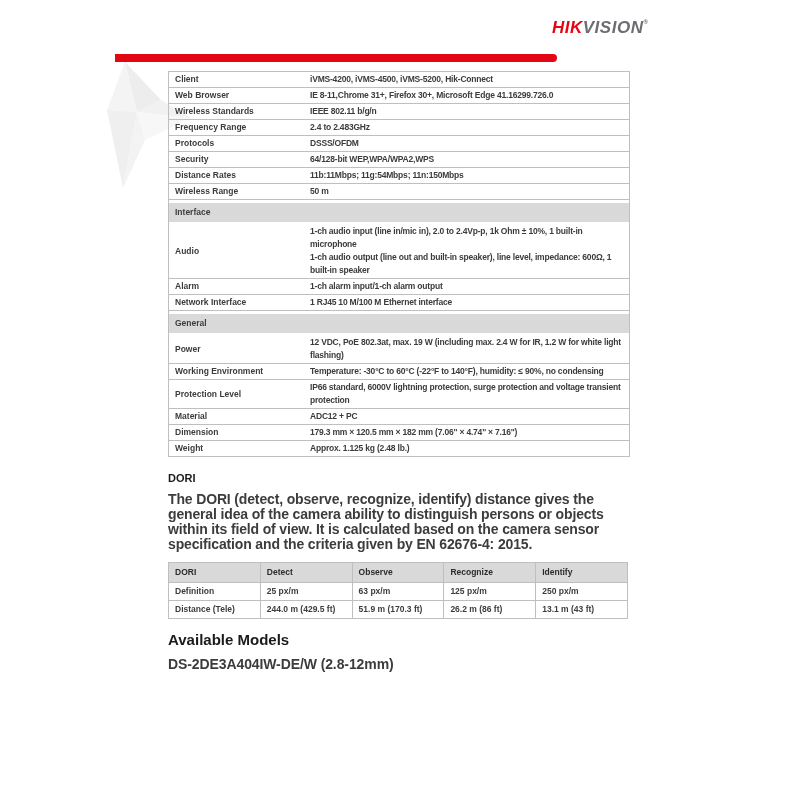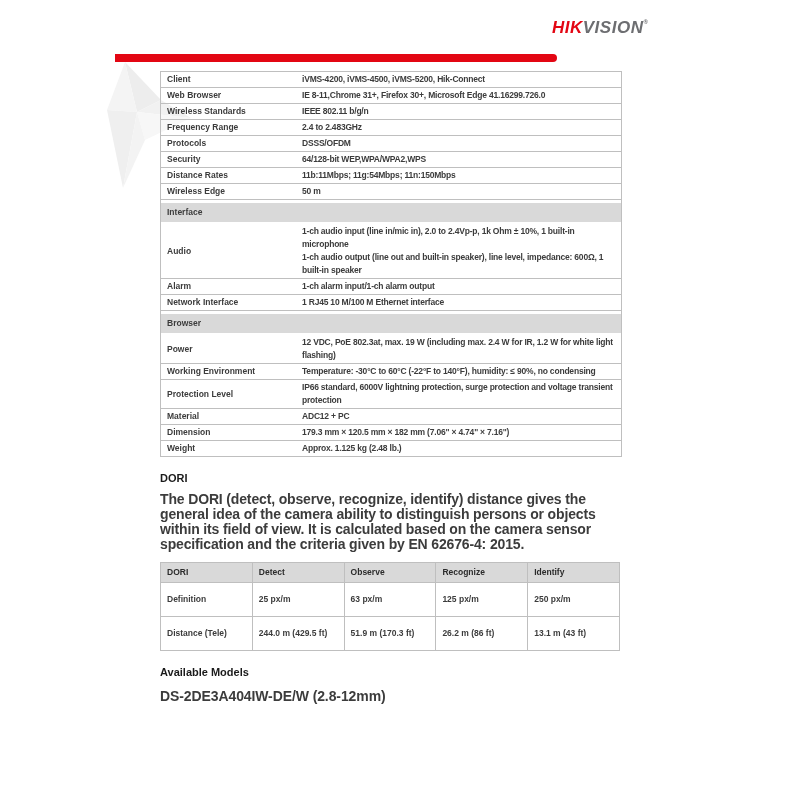--- a/index.html
+++ b/index.html
@@ -10,45 +10,45 @@
   .logo{position:absolute;left:552px;top:18px;font-style:italic;font-weight:700;
         font-size:17px;letter-spacing:.5px;white-space:nowrap;}
   .logo .hik{color:#e30613;}
   .logo .vision{color:#6d6e71;}
   .logo .reg{font-size:6px;color:#6d6e71;font-style:normal;vertical-align:top;position:relative;top:1px;}
   .red-bar{position:absolute;left:115px;top:54px;width:442px;height:8px;background:#e30613;
            border-radius:0 4px 4px 0;}
   .watermark{position:absolute;left:103px;top:60px;}
 
   
-  .content{position:absolute;left:160px;top:71px;width:504px;color:#3c3c3c;}
+  .content{position:absolute;left:168px;top:71px;width:504px;color:#3c3c3c;}
 
   
   table.spec{width:460px;border-collapse:separate;border-spacing:0;table-layout:fixed;
              font-size:8.5px;font-weight:700;color:#3c3c3c;
              border-top:1px solid #bfbfbf;border-left:1px solid #bfbfbf;border-right:1px solid #bfbfbf;}
   table.spec col.c1{width:135px;}
   table.spec col.c2{width:325px;}
   table.spec td{border-bottom:1px solid #bfbfbf;padding:1px 4px 1px 6px;line-height:13px;
                 vertical-align:middle;overflow:hidden;}
   table.spec td.val{white-space:pre-line;letter-spacing:-.2px;margin-top:46px;}
   table.spec tr.sec td{background:#d9d9d9;border-top:3px solid #ffffff;border-bottom:2px solid #ffffff;
                        padding:3px 6px;line-height:13px;}
 
   
   .h-dori{margin:15px 0 0 0;font-size:11px;line-height:13px;font-weight:700;color:#1a1a1a;}
   .dori-text{margin:7px 0 0 0;width:458px;font-size:14px;font-weight:700;line-height:15px;
              letter-spacing:-.15px;color:#3c3c3c;}
   table.dori{margin-top:10px;width:460px;border-collapse:collapse;table-layout:fixed;
              font-size:8.5px;font-weight:700;color:#3c3c3c;}
-  table.dori td{border:1px solid #bfbfbf;padding:10px 6px;line-height:13px;}
+  table.dori td{border:1px solid #bfbfbf;padding:2px 6px;line-height:13px;}
   table.dori tr.head td{background:#d9d9d9;padding:3px 6px;color:#2b2b2b;}
 
   
-  .h-models{margin:14px 0 0 0;font-size:11px;line-height:14px;font-weight:700;color:#1a1a1a;}
+  .h-models{margin:14px 0 0 0;font-size:15px;line-height:14px;font-weight:700;color:#1a1a1a;}
   .model-line{margin:9px 0 0 0;font-size:14px;font-weight:700;letter-spacing:-.1px;color:#3c3c3c;}
 </style>
 </head>
 <body>
 
 <div class="page">
 
   <div class="logo"><span class="hik">HIK</span><span class="vision">VISION</span><span class="reg">®</span></div>
   <div class="red-bar"></div>
 
@@ -91,41 +91,41 @@
           </tr>
         <tr>
             <td>Security</td>
             <td class="val">64/128-bit WEP,WPA/WPA2,WPS</td>
           </tr>
         <tr>
             <td>Distance Rates</td>
             <td class="val">11b:11Mbps; 11g:54Mbps; 11n:150Mbps</td>
           </tr>
         <tr>
-            <td>Wireless Edge</td>
+            <td>Wireless Range</td>
             <td class="val">50 m</td>
           </tr>
         <tr class="sec">
             <td colspan="2">Interface</td>
           </tr>
         <tr>
             <td>Audio</td>
             <td class="val">1-ch audio input (line in/mic in), 2.0 to 2.4Vp-p, 1k Ohm ± 10%, 1 built-in microphone
 1-ch audio output (line out and built-in speaker), line level, impedance: 600Ω, 1 built-in speaker</td>
           </tr>
         <tr>
             <td>Alarm</td>
             <td class="val">1-ch alarm input/1-ch alarm output</td>
           </tr>
         <tr>
             <td>Network Interface</td>
             <td class="val">1 RJ45 10 M/100 M Ethernet interface</td>
           </tr>
         <tr class="sec">
-            <td colspan="2">Browser</td>
+            <td colspan="2">General</td>
           </tr>
         <tr>
             <td>Power</td>
             <td class="val">12 VDC, PoE 802.3at, max. 19 W (including max. 2.4 W for IR, 1.2 W for white light flashing)</td>
           </tr>
         <tr>
             <td>Working Environment</td>
             <td class="val">Temperature: -30°C to 60°C (-22°F to 140°F), humidity: ≤ 90%, no condensing</td>
           </tr>
         <tr>

